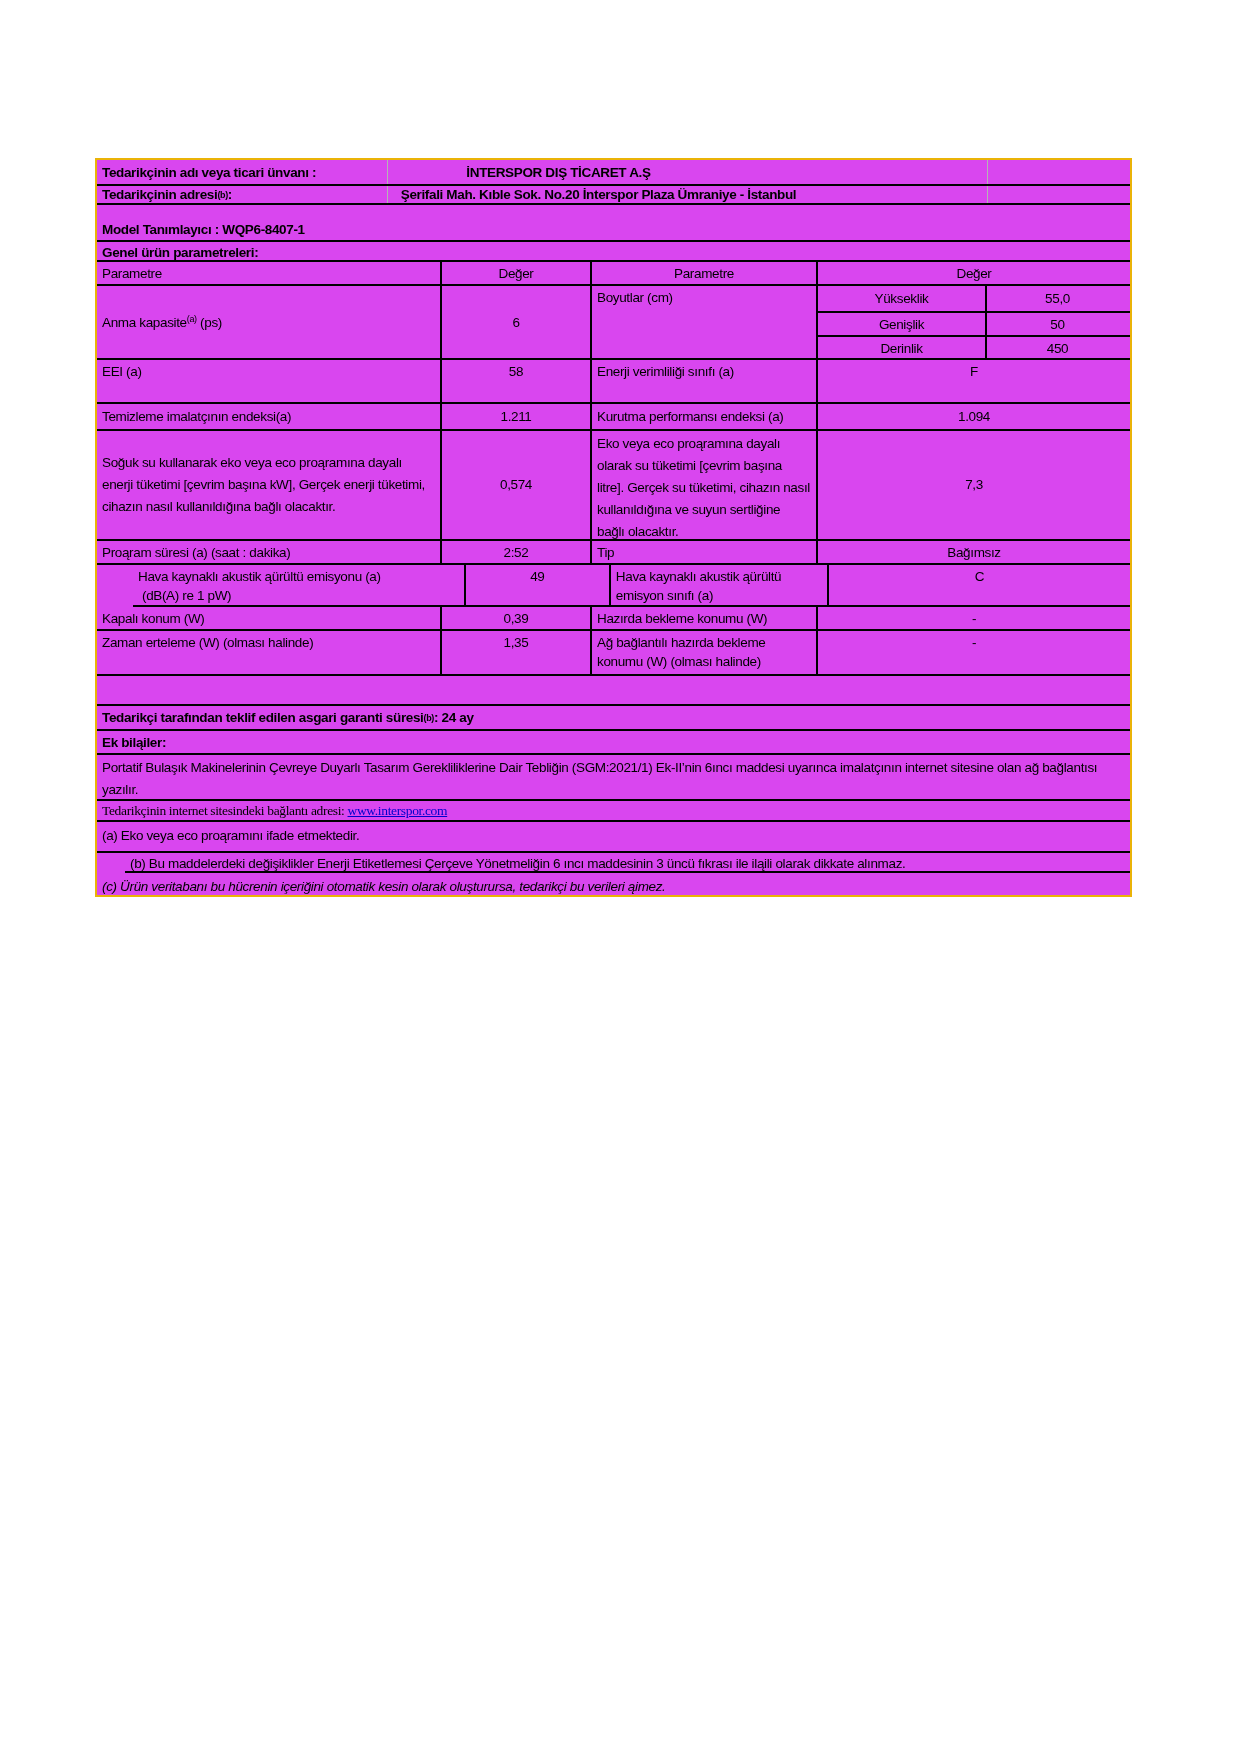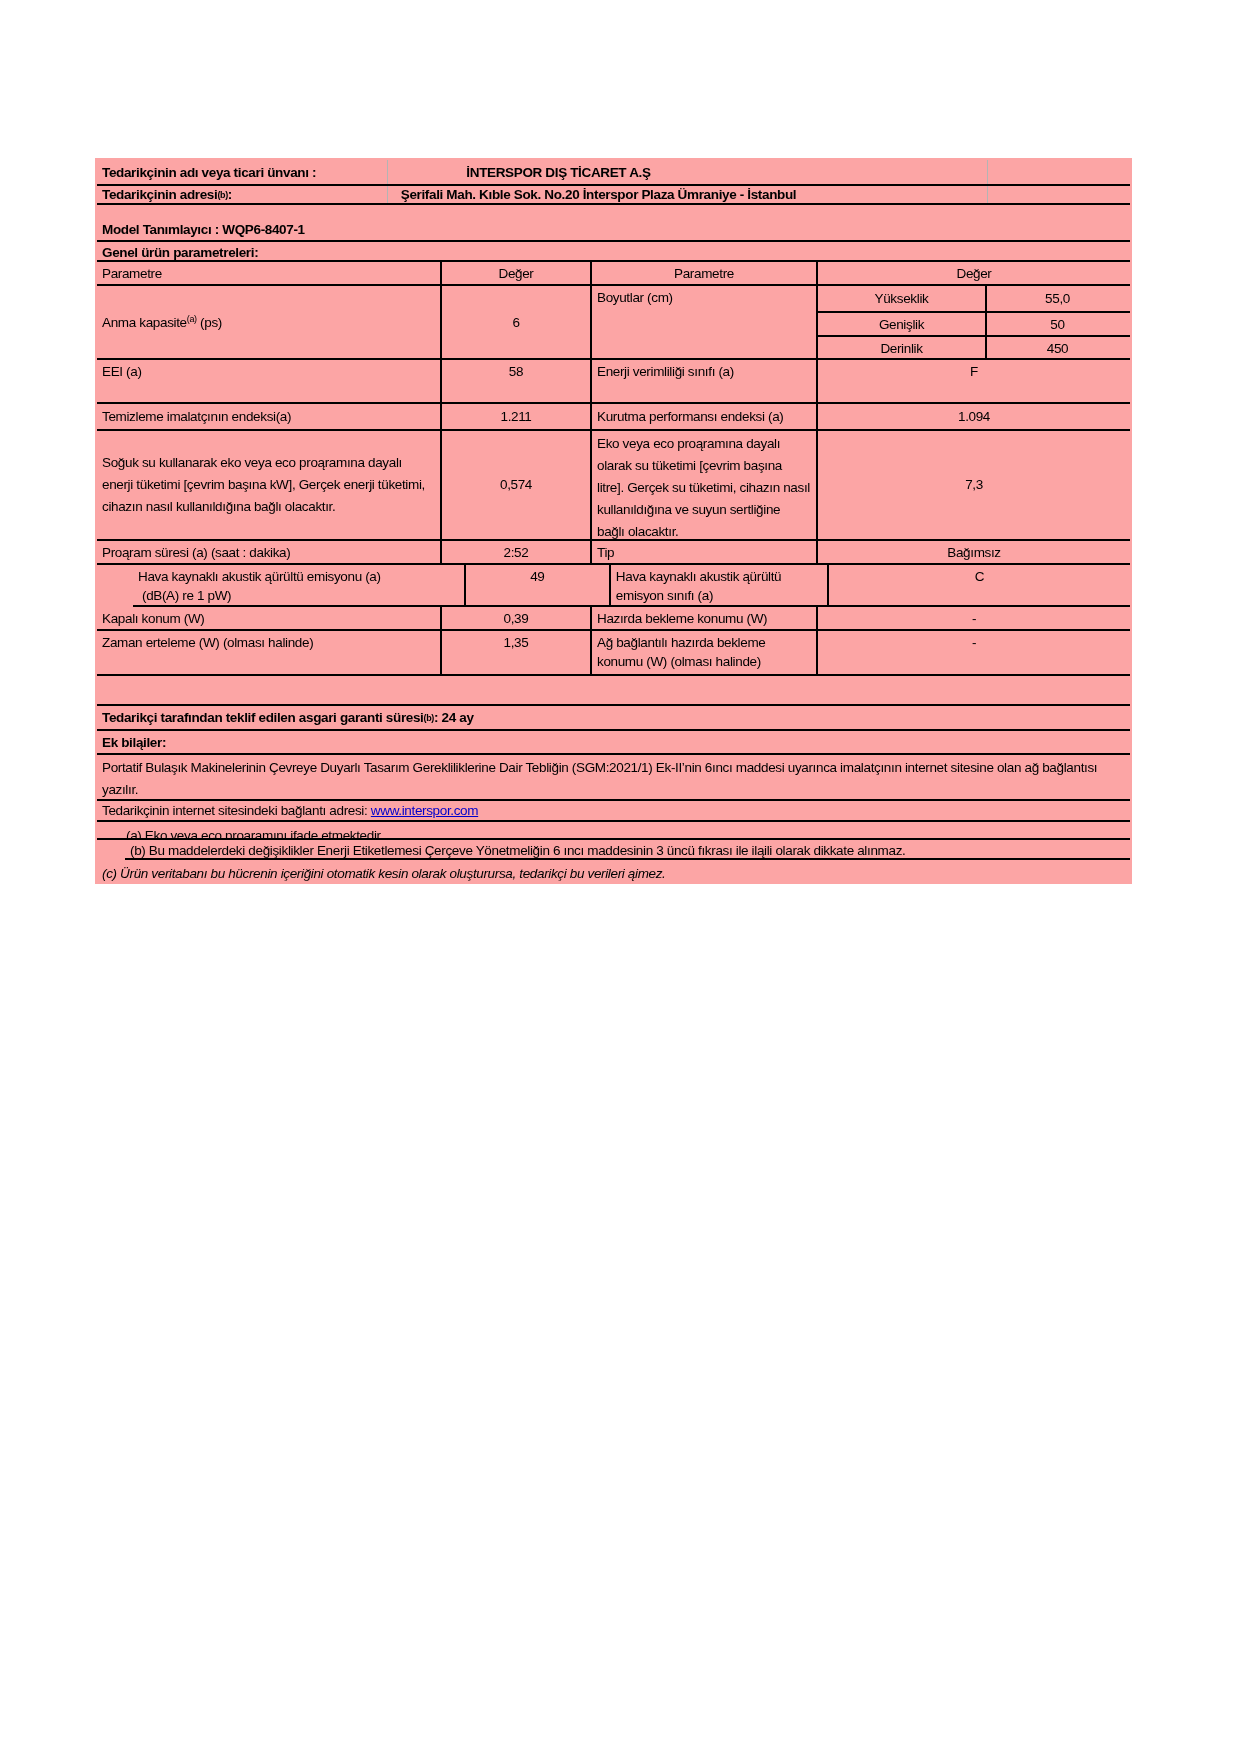--- a/index.html
+++ b/index.html
@@ -1,20 +1,20 @@
 <!DOCTYPE html>
 <html><head>
 <meta charset="utf-8">
 <style>
   html,body{margin:0;padding:0;background:#ffffff;}
   body{width:1241px;height:1755px;position:relative;overflow:hidden;
        font-family:"Liberation Sans", sans-serif;color:#000;
        font-size:13.5px;letter-spacing:-0.35px;line-height:19px;}
   *{box-sizing:border-box;}
-  .doc{position:absolute;left:95px;top:158px;width:1037px;border:2px solid #fca5a5;background:#fca5a5;}
+  .doc{position:absolute;left:95px;top:158px;width:1037px;border:2px solid #eab308;background:#d946ef;}
   .row{display:flex;border-bottom:2px solid #000;position:relative;overflow:hidden;}
   .row:last-child{border-bottom:none;}
   .cell{height:100%;border-right:2px solid #000;padding:2px 5px;overflow:hidden;}
   .cell:last-child{border-right:none;}
   .c1{width:345px;}
   .c2{width:150px;text-align:center;}
   .c3{width:226px;}
   .c4{width:312px;text-align:center;}
   .bold{font-weight:700;}
   .vcenter{display:flex;align-items:center;}
@@ -156,27 +156,27 @@
   </div>
 
   <div class="row" style="height:24px;">
     <div class="cell bold vcenter" style="width:100%;border-right:none;">Ek biląiler:</div>
   </div>
 
   <div class="row" style="height:46px;line-height:22px;">
     <div class="cell" style="width:100%;border-right:none;">Portatif Bulaşık Makinelerinin Çevreye Duyarlı Tasarım Gerekliliklerine Dair Tebliğin (SGM:2021/1) Ek-II’nin 6ıncı maddesi uyarınca imalatçının internet sitesine olan ağ bağlantısı yazılır.</div>
   </div>
 
-  <div class="row" style="height:21px;">
+  <div class="row" style="height:21px;font-family:Liberation Serif, serif;">
     <div class="cell vcenter" style="width:100%;border-right:none;">
       <span>Tedarikçinin internet sitesindeki bağlantı adresi: </span>&nbsp;<a href="#" class="link">www.interspor.com</a>
     </div>
   </div>
 
-  <div class="row" style="height:18px;padding-left:24px;">
+  <div class="row" style="height:31px;">
     <div class="cell fn" style="width:100%;border-right:none;">(a)  Eko veya eco proąramını ifade etmektedir.</div>
   </div>
   <div class="row" style="height:20px;margin-left:28px;">
     <div class="cell" style="width:100%;border-right:none;padding-top:1px;">(b)  Bu maddelerdeki değişiklikler Enerji Etiketlemesi Çerçeve Yönetmeliğin 6 ıncı maddesinin 3 üncü fıkrası ile iląili olarak dikkate alınmaz.</div>
   </div>
   <div class="row" style="height:22px;">
     <div class="cell" style="width:100%;border-right:none;padding-top:4px;font-style:italic;">(c)  Ürün veritabanı bu hücrenin içeriğini otomatik kesin olarak oluşturursa, tedarikçi bu verileri ąimez.</div>
   </div>
 
 </div>

